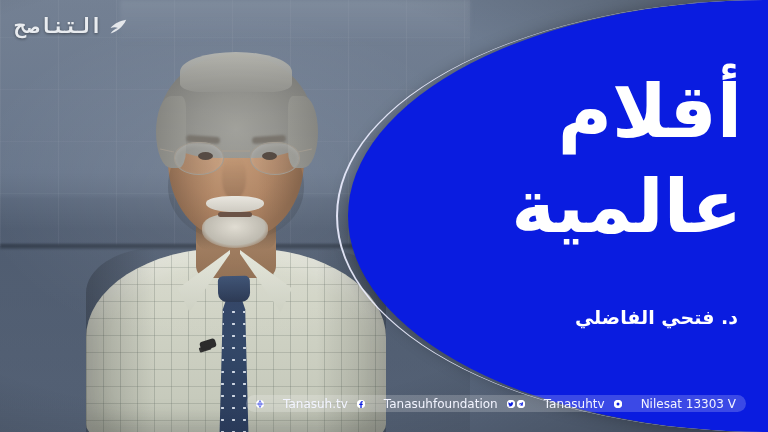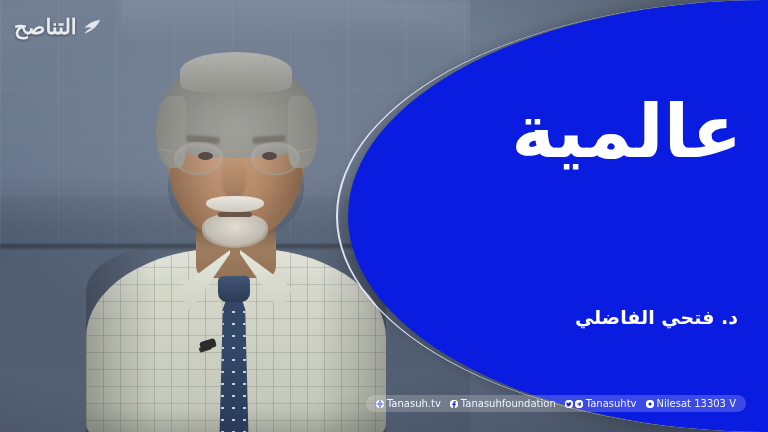--- a/index.html
+++ b/index.html
@@ -248,22 +248,22 @@
   
   .social-pill{
     position:absolute;right:22px;bottom:20px;
     display:flex;align-items:center;gap:9px;
     height:17px;padding:0 10px;
     background:rgba(255,255,255,.20);
     border-radius:9px;
     direction:ltr;
   }
   .social-item{
-    display:flex;align-items:center;gap:3px;
-    color:#f2f4ff;font-size:10px;line-height:1;white-space:nowrap;
+    display:flex;align-items:center;gap:19px;
+    color:#f2f4ff;font-size:12px;line-height:1;white-space:nowrap;
     font-family:"DejaVu Sans","Liberation Sans",sans-serif;
     justify-content:space-between;
   }
   .si{
     display:inline-flex;align-items:center;justify-content:center;
     width:8px;height:8px;border-radius:50%;
     background:#ffffff;color:#0a1ce0;
     font-size:5.6px;font-weight:700;line-height:1;
   }
   .si svg{display:block;}
@@ -273,21 +273,21 @@
   .logo{
     position:absolute;left:14px;top:16px;
     display:flex;align-items:center;gap:3px;
     opacity:.92;
   }
   .logo-mark{width:22px;height:22px;}
   .logo-text{
     color:#f4f6f8;font-size:21px;font-weight:700;
     direction:rtl;line-height:1;
     text-shadow:0 1px 3px rgba(0,0,0,.45);
-    font-family:Liberation Serif, serif;
+    font-family:Liberation Mono, monospace;
   }
 </style>
 </head>
 <body>
 
 <div id="screen">
 
   <div class="video-bg">
     <div class="bg-wall"></div>
     <div class="bg-grid"></div>
@@ -342,20 +342,21 @@
       <svg viewBox="0 0 24 24" width="22" height="22" aria-hidden="true">
         <path d="M22 4C16 5 9 8 5 13c3-1 6-1 8 0-3 1-6 3-8 6 6-2 13-6 17-15z" fill="#f4f6f8" opacity="0.95"></path>
       </svg>
     </span>
   </div>
 
   <div class="blue-panel"></div>
   <div class="panel-accent"></div>
 
   <div class="title-wrap">
+    <div class="title-line">أقلام</div>
     <div class="title-line second">عالمية</div>
   </div>
 
   <div class="presenter">د. فتحي الفاضلي</div>
 
   <div class="social-pill">
 
     <span class="social-item">
       <span class="si">
         <svg viewBox="0 0 16 16" width="8" height="8" aria-hidden="true">

